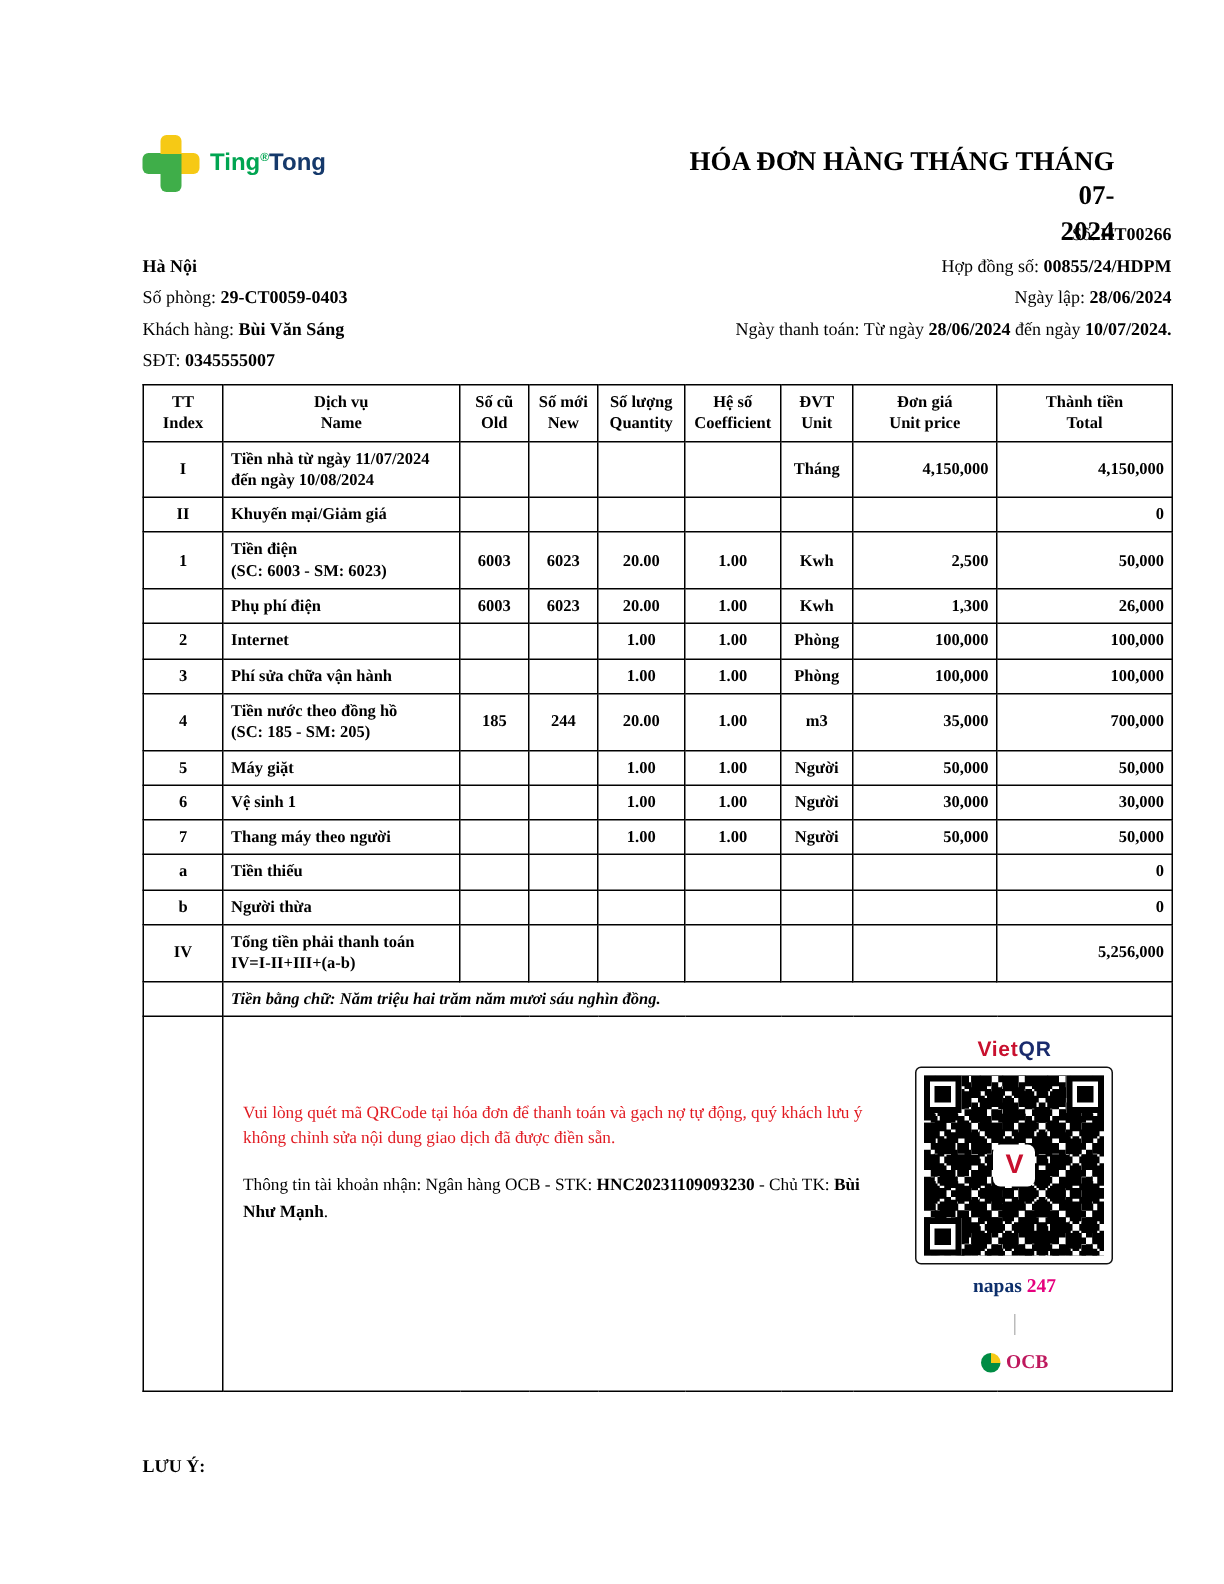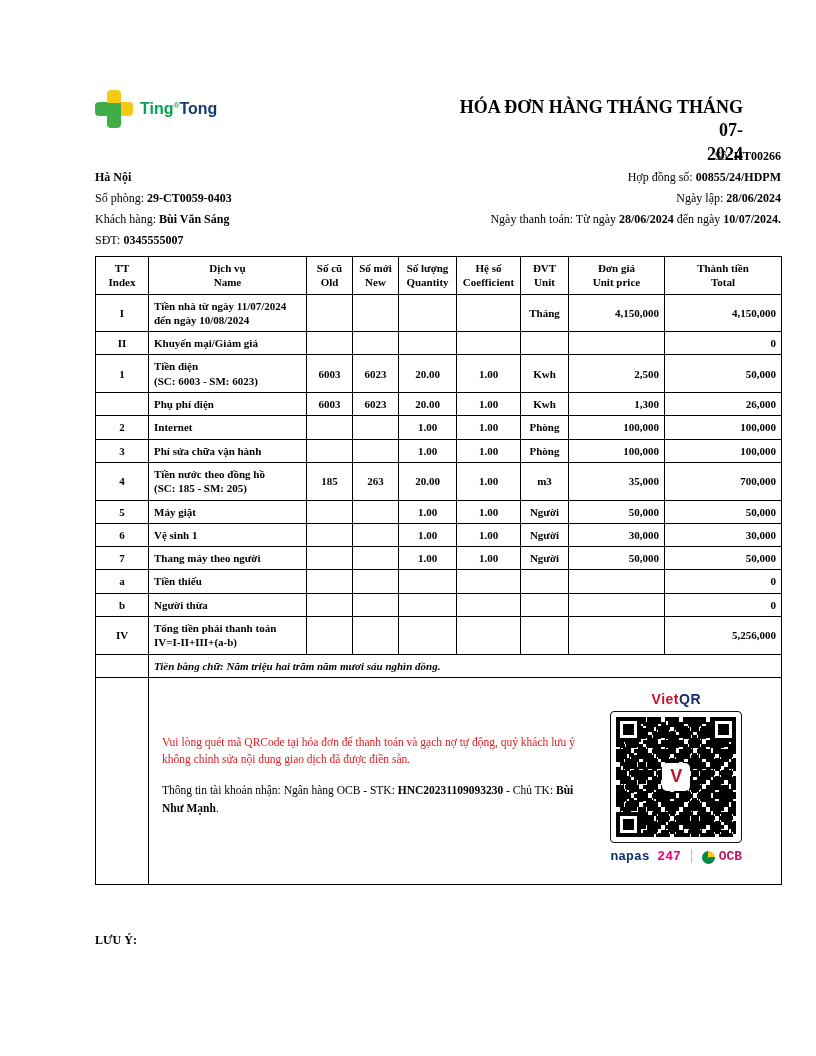--- a/index.html
+++ b/index.html
@@ -53,31 +53,31 @@
       conic-gradient(#000 25%,#0000 0 50%,#000 0 75%,#0000 0),
       conic-gradient(#000 25%,#fff 0 50%,#000 0 75%,#fff 0);
     background-size:9px 9px,15px 15px,21px 21px;}
   .fp{position:absolute;width:25px;height:25px;background:#fff;border:4px solid #000;box-sizing:border-box;}
   .fp::after{content:"";position:absolute;inset:3px;background:#000;}
   .fp.tl{left:5px;top:5px;}
   .fp.tr{right:5px;top:5px;}
   .fp.bl{left:5px;bottom:5px;}
   .qr-center{position:absolute;left:50%;top:50%;transform:translate(-50%,-50%);width:28px;height:28px;background:#fff;border-radius:5px;display:flex;align-items:center;justify-content:center;}
   .qr-center span{color:#c8102e;font-family:"Liberation Sans",sans-serif;font-weight:bold;font-size:18px;}
-  .banklogos{display:flex;gap:10px;margin-top:3px;font-family:Liberation Mono, monospace;}
+  .banklogos{display:flex;align-items:center;gap:10px;margin-top:3px;font-family:Liberation Serif, serif;flex-direction:column;}
   .napas{font-size:13px;font-weight:bold;}
   .napas-blue{color:#0d2f6b;}
   .napas-pink{color:#e6007e;}
   .logo-divider{width:1px;height:14px;background:#bbbbbb;}
   .ocb{display:flex;align-items:center;gap:4px;font-size:13px;font-weight:bold;}
   .ocb-mark{width:13px;height:13px;border-radius:50%;background:conic-gradient(#f6c915 0 25%,#008c44 25% 100%);display:inline-block;}
   .ocb-text{color:#be185d;}
 
   
-  .note{position:absolute;left:95px;top:933px;font-size:12px;font-weight:bold;}
+  .note{position:absolute;left:95px;top:970px;font-size:12px;font-weight:bold;}
 </style>
 </head>
 <body>
 
 <div class="page">
 
   <div class="logo">
     <div class="cross">
       <div class="hbar"></div>
       <div class="vbar"></div>
@@ -225,21 +225,21 @@
           <td class="c">1.00</td>
           <td class="c">Phòng</td>
           <td class="r">100,000</td>
           <td class="r">100,000</td>
         </tr>
         <tr>
           <td class="c">4</td>
           <td class="l">Tiền nước theo đồng hồ
 (SC: 185 - SM: 205)</td>
           <td class="c">185</td>
-          <td class="c">263</td>
+          <td class="c">244</td>
           <td class="c">20.00</td>
           <td class="c">1.00</td>
           <td class="c">m3</td>
           <td class="r">35,000</td>
           <td class="r">700,000</td>
         </tr>
         <tr>
           <td class="c">5</td>
           <td class="l">Máy giặt</td>
           <td class="c"></td>

